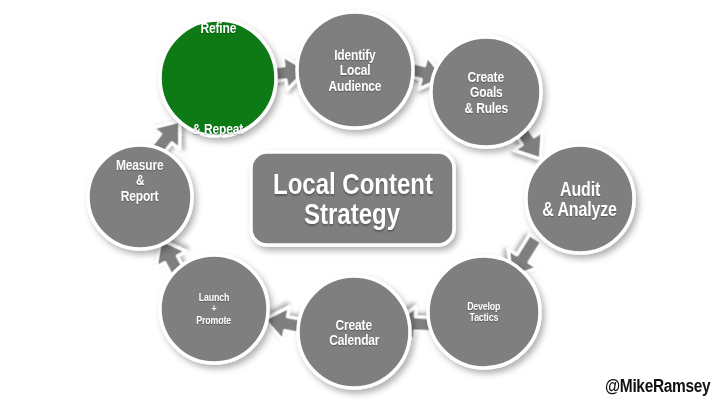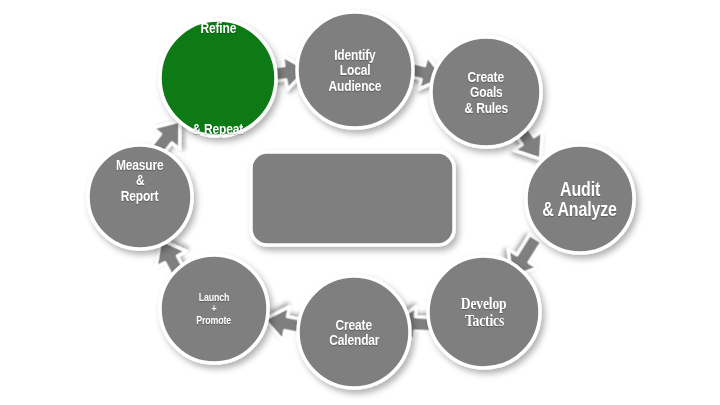--- a/index.html
+++ b/index.html
@@ -156,21 +156,21 @@
       </div>
       <div class="node-label" style="left: 431px; top: 37px; width: 110px; height: 110px; font-size: 15px;">
         <span class="ln">Create</span>
         <span class="ln">Goals</span>
         <span class="ln">&amp; Rules</span>
       </div>
       <div class="node-label" style="left: 526px; top: 145px; width: 108px; height: 108px; font-size: 20px;">
         <span class="ln">Audit</span>
         <span class="ln">&amp; Analyze</span>
       </div>
-      <div class="node-label" style="left: 428px; top: 256px; width: 112px; height: 112px; font-size: 17px; font-family: Liberation Serif, serif;">
+      <div class="node-label" style="left: 428px; top: 256px; width: 112px; height: 112px; font-size: 11px;">
         <span class="ln">Develop</span>
         <span class="ln">Tactics</span>
       </div>
       <div class="node-label" style="left: 298px; top: 276px; width: 112px; height: 112px; font-size: 15px;">
         <span class="ln">Create</span>
         <span class="ln">Calendar</span>
       </div>
       <div class="node-label" style="left: 160px; top: 255px; width: 108px; height: 108px; font-size: 11px;">
         <span class="ln">Launch</span>
         <span class="ln">+</span>
@@ -180,15 +180,22 @@
         <span class="ln">Measure</span>
         <span class="ln">&amp;</span>
         <span class="ln">Report</span>
       </div>
       <div class="node-label" style="left: 160px; top: 20px; width: 116px; height: 116px; font-size: 15px; justify-content: space-between;">
         <span class="ln">Refine</span>
         <span class="ln">&amp; Repeat</span>
       </div>
     </div>
 
-
+  <div id="center-label" style="left: 251px; top: 152px; width: 203px; height: 93px; font-size: 30px;">
+      <span class="ln">Local Content</span>
+      <span class="ln">Strategy</span>
+    </div>
+
+  <div id="watermark">
+    <span class="ln">@MikeRamsey</span>
+  </div>
 
 </div>
 
 </body></html>

